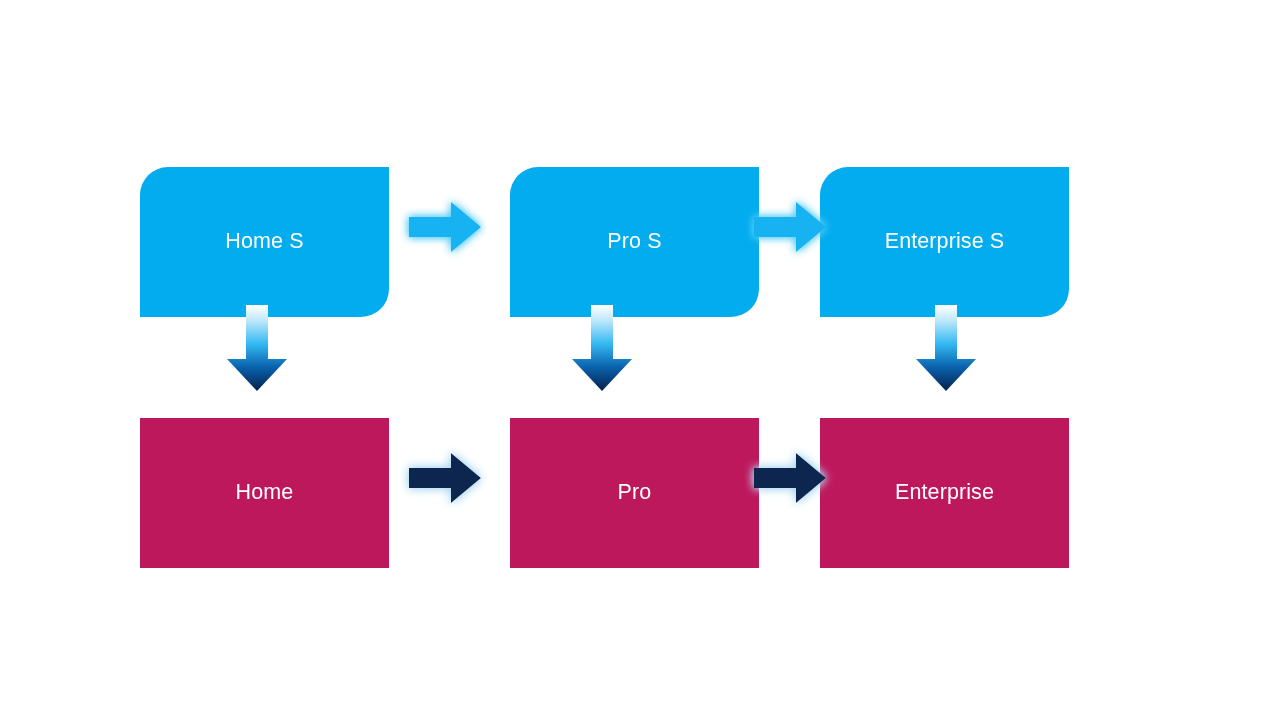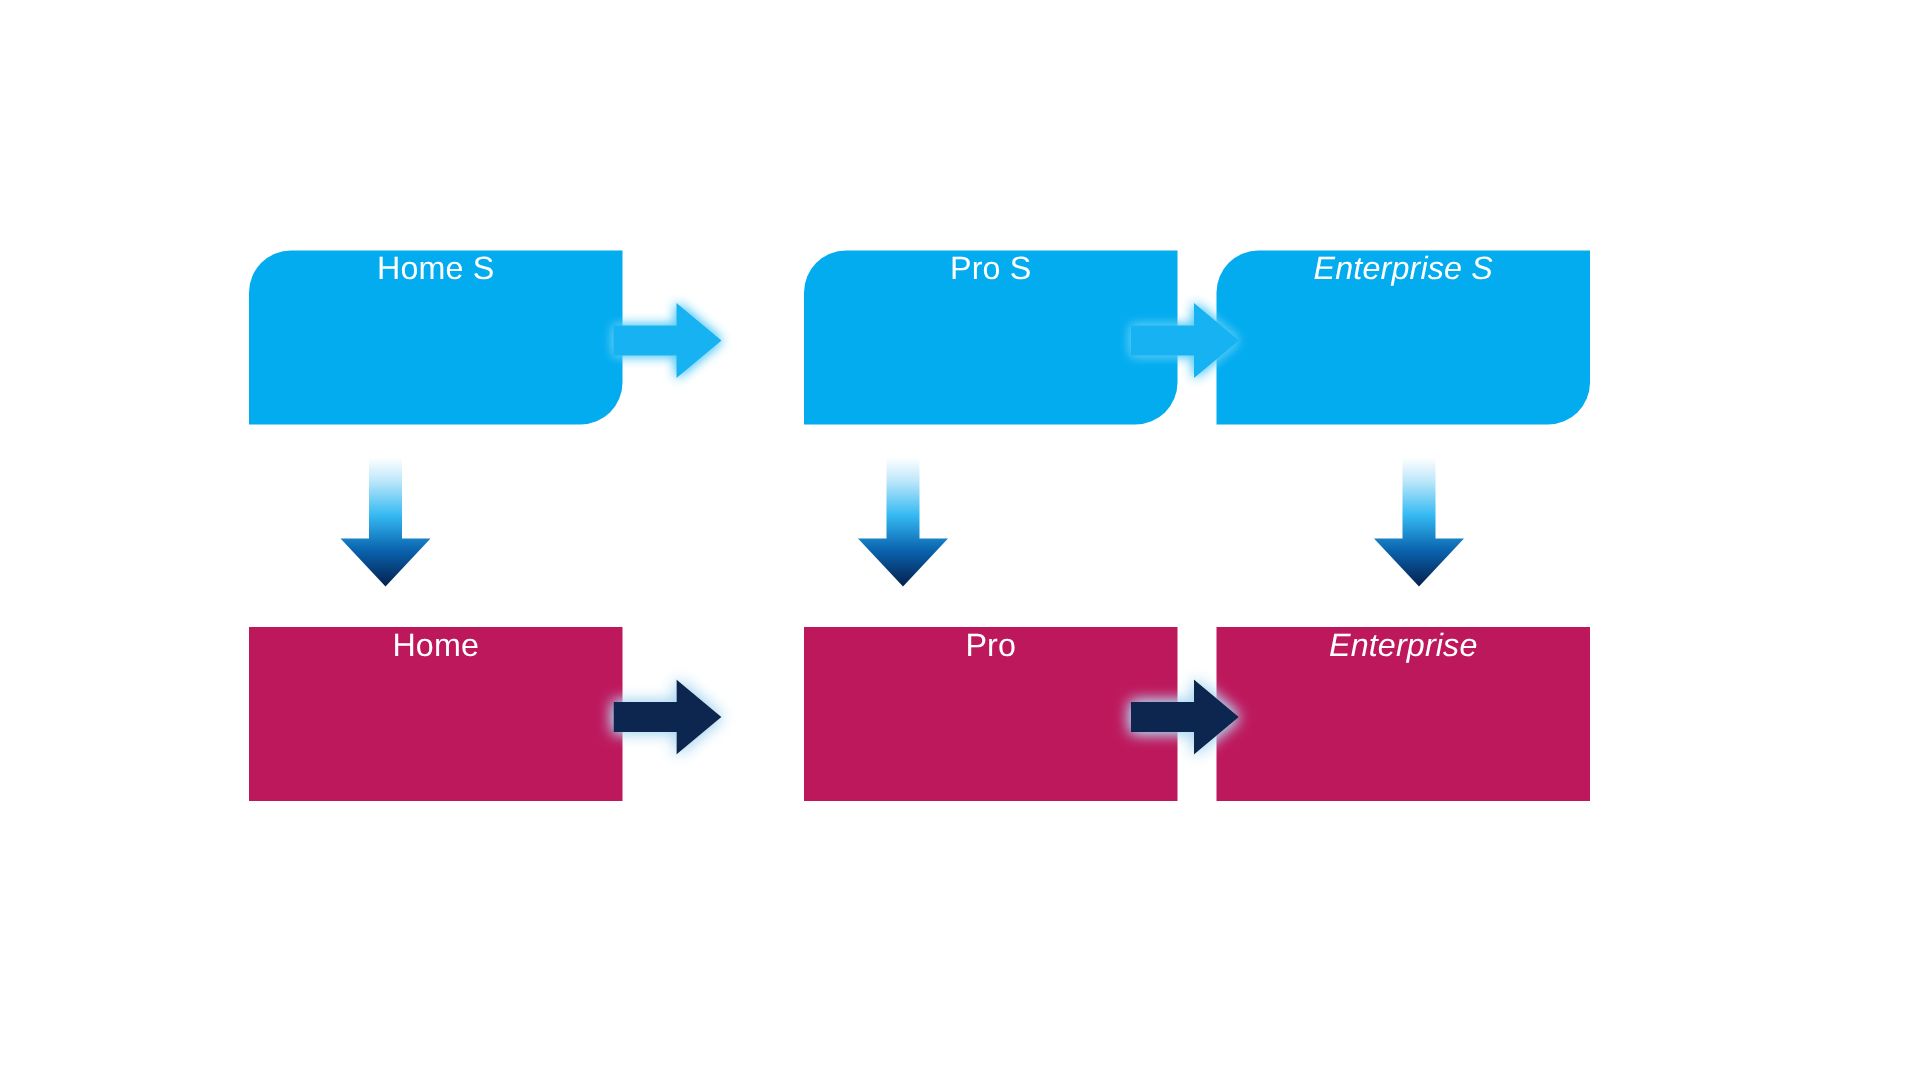--- a/index.html
+++ b/index.html
@@ -20,26 +20,26 @@
     position: relative;
     width: 1280px;
     height: 720px;
     background: #ffffff;
   }
 
   
   .node {
     position: absolute;
     width: 249px;
-    height: 116px;
+    height: 150px;
     display: flex;
+    align-items: center;
     justify-content: center;
     box-sizing: border-box;
     padding: 0 10px;
-    margin-left: 26px;
   }
   .node-label {
     color: #ffffff;
     font-size: 21.5px;
     font-weight: 400;
     letter-spacing: 0.1px;
     line-height: 1.2;
     text-align: center;
     white-space: nowrap;
   }
@@ -52,21 +52,21 @@
   
   .node.navy {
     background: #be185d;
     border-radius: 0;
   }
 
   .r1 { top: 167px; }
   .r2 { top: 418px; }
   .c1 { left: 140px; }
   .c2 { left: 510px; }
-  .c3 { left: 785px; font-style: italic; }
+  .c3 { left: 820px; }
 
   
   .arrow {
     position: absolute;
     line-height: 0;
   }
   .arrow.h {
     width: 96px;
     height: 74px;
   }

